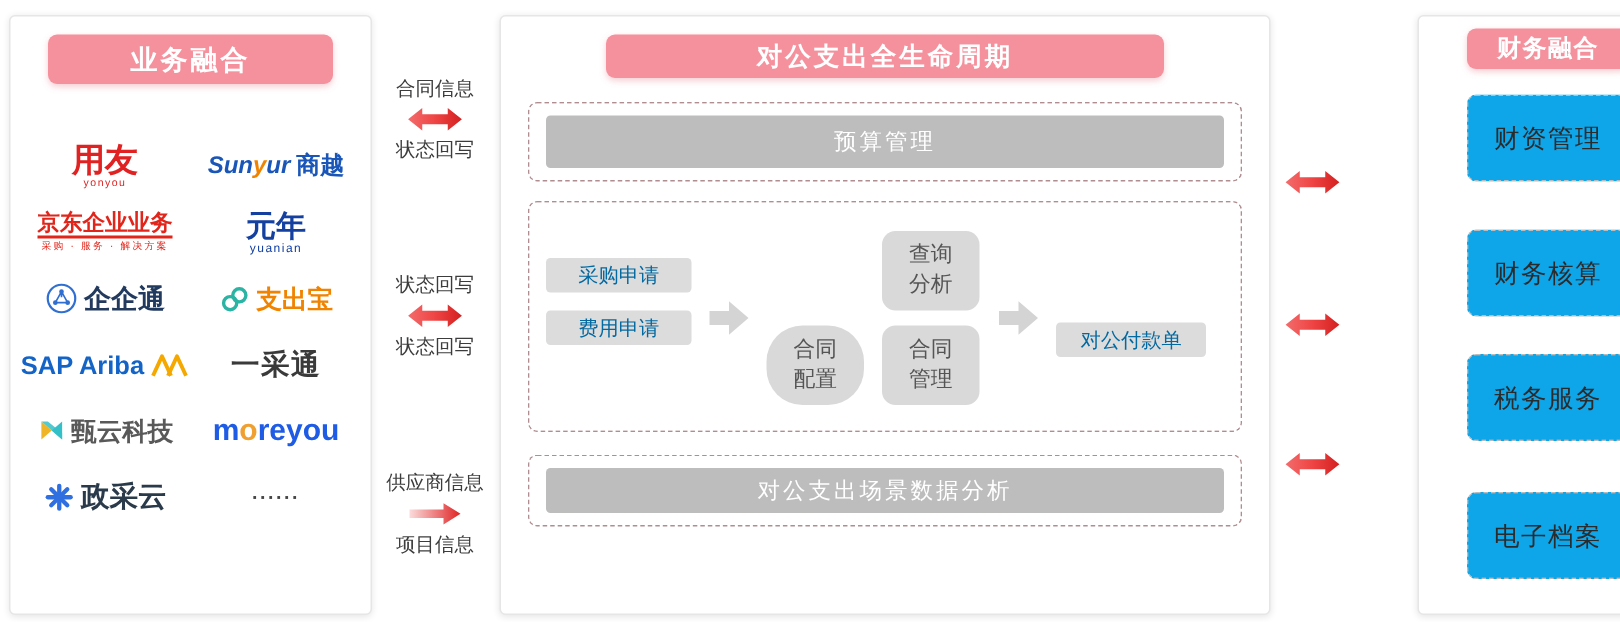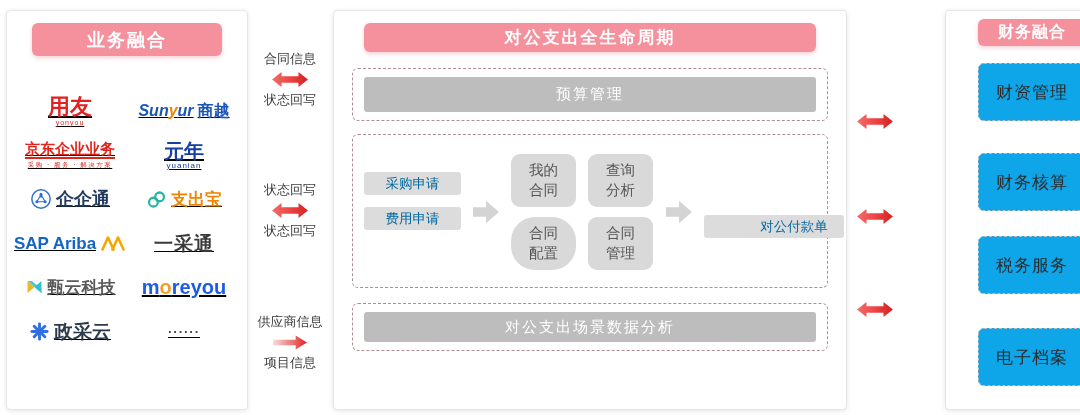--- a/index.html
+++ b/index.html
@@ -9,26 +9,26 @@
   
   .panel{position:absolute;background:#fff;border:1px solid #e6e6e6;border-radius:4px;
          box-shadow:0 1px 5px rgba(0,0,0,.10);}
   .left-panel{left:6px;top:10px;width:240px;height:398px;}
   .center-panel{left:333px;top:10px;width:512px;height:398px;}
   .right-panel{left:900px;top:10px;width:172px;height:398px;margin-left:45px;}
 
   .pill{background:#f5909d;color:#fff;font-weight:bold;border-radius:6px;
         box-shadow:0 2px 4px rgba(230,120,135,.35);display:flex;align-items:center;justify-content:center;}
   .left-pill{margin:12px auto 0;width:190px;height:33px;font-size:18px;letter-spacing:2px;}
-  .center-pill{margin:12px auto 0;width:452px;height:29px;font-size:17px;letter-spacing:2px;}
+  .center-pill{margin:12px auto 0;width:372px;height:29px;font-size:17px;letter-spacing:2px;}
   .right-pill{margin:8px auto 0;width:108px;height:27px;font-size:16px;letter-spacing:1px;}
 
   
   .logo-grid{position:absolute;top:78px;left:6px;right:6px;display:grid;
-             grid-template-columns:1fr 1fr;grid-auto-rows:44px;align-items:center;justify-items:center;text-decoration:underline;}
+             grid-template-columns:1fr 1fr;grid-auto-rows:44px;align-items:center;justify-items:center;}
   .logo{display:flex;align-items:center;gap:4px;line-height:1;}
   .logo .stack{display:flex;flex-direction:column;align-items:center;gap:1px;}
   .lg-yonyou{color:#e02222;font-weight:bold;font-size:22px;}
   .lg-yonyou-sub{color:#e02222;font-size:7px;letter-spacing:1px;}
   .lg-sunyur{font-size:16px;font-weight:bold;color:#1a56b8;font-style:italic;}
   .lg-sunyur .orange{color:#f08300;}
   .lg-sunyur .shang{font-style:normal;margin-left:4px;}
   .lg-jd{color:#e1251b;font-weight:bold;font-size:15px;border-bottom:2px solid #e1251b;padding-bottom:1px;}
   .lg-jd-sub{color:#e1251b;font-size:6.5px;letter-spacing:1.5px;margin-top:2px;}
   .lg-yuanian{color:#1440a0;font-weight:bold;font-size:20px;}
@@ -218,38 +218,35 @@
     </div>
 
     <div class="dash-box dash-flow">
       <div class="flow-box" style="left:11px;top:37px;">采购申请</div>
       <div class="flow-box" style="left:11px;top:72px;">费用申请</div>
 
       <svg class="flow-arrow" style="left:118px;top:64px;" viewBox="0 0 32 28">
           <path d="M2 9 H16 V2 L30 14 L16 26 V19 H2 Z" fill="#d4d4d4"></path>
         </svg>
 
-      <div class="mid-box" style="left:158px;top:19px;">
-          <span>我的合同</span>
-        </div>
       <div class="mid-box" style="left:235px;top:19px;">
           <span>查询分析</span>
         </div>
       <div class="mid-box" style="left:158px;top:82px;border-radius:24px;">
           <span>合同配置</span>
         </div>
       <div class="mid-box" style="left:235px;top:82px;">
           <span>合同管理</span>
         </div>
 
       <svg class="flow-arrow" style="left:311px;top:64px;" viewBox="0 0 32 28">
           <path d="M2 9 H16 V2 L30 14 L16 26 V19 H2 Z" fill="#d4d4d4"></path>
         </svg>
 
-      <div class="flow-box out-box" style="left:351px;top:80px;padding-left:40px;">对公付款单</div>
+      <div class="flow-box out-box" style="left:351px;top:80px;">对公付款单</div>
     </div>
 
     <div class="dash-box dash-bottom">
       <div class="gray-bar">对公支出场景数据分析</div>
     </div>
   </section>
 
   <svg class="rarrow" style="left:856px;top:113px;" viewBox="0 0 40 18">
       <path d="M11 1 L1 9 L11 17 V12.5 H29 V17 L39 9 L29 1 V5.5 H11 Z" fill="url(#gradRed)"></path>
     </svg>

